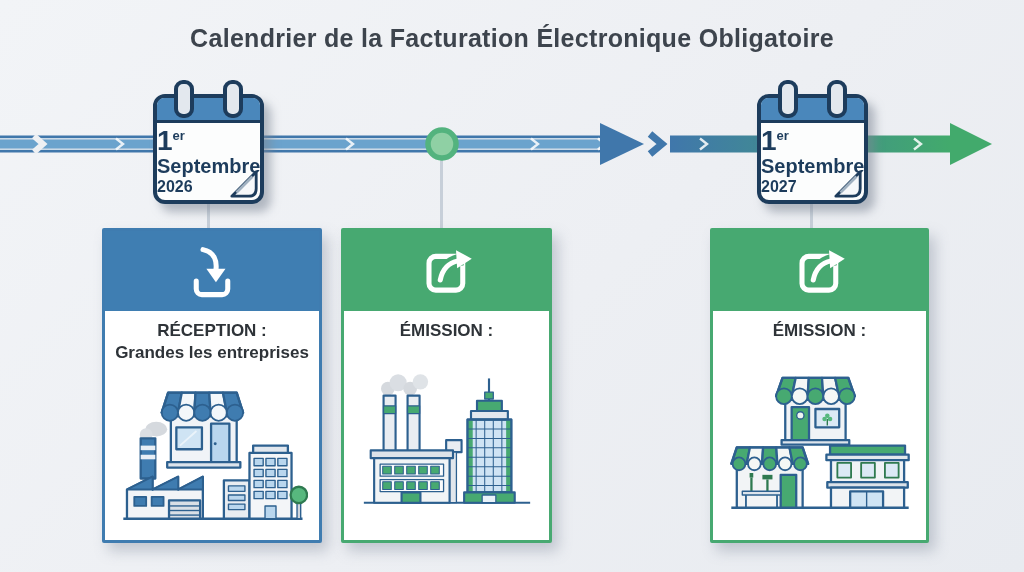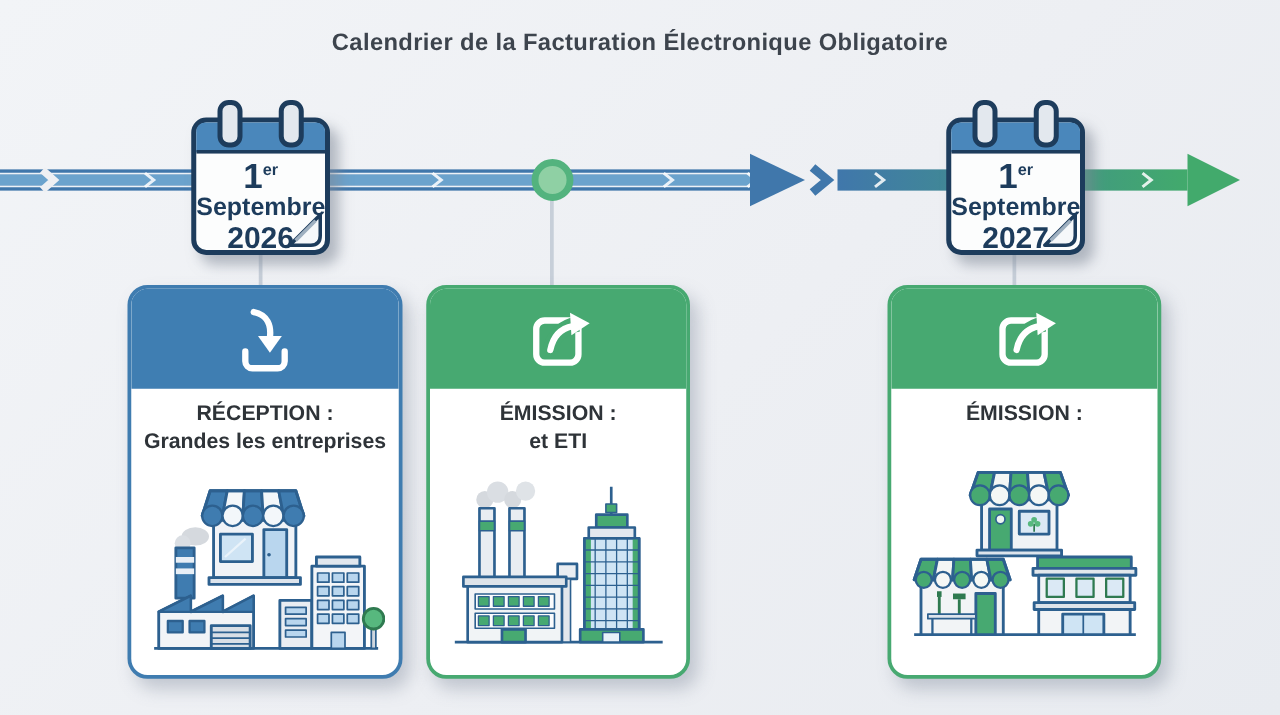--- a/index.html
+++ b/index.html
@@ -2,49 +2,49 @@
 <html><head>
 <meta charset="utf-8">
 <style>
   html,body{margin:0;padding:0;}
   body{font-family:"Liberation Sans","DejaVu Sans",sans-serif;}
   .stage{position:relative;width:1024px;height:572px;overflow:hidden;
          background:linear-gradient(135deg,#f2f4f7 0%,#edeff3 55%,#e8ebf0 100%);}
 
   
   .title{position:absolute;top:24px;left:0;width:100%;text-align:center;
-         font-size:19px;font-weight:600;color:#3d444d;letter-spacing:.3px;}
+         font-size:25px;font-weight:600;color:#3d444d;letter-spacing:.3px;}
 
   
   .connector{position:absolute;width:3px;background:#c7cfd9;z-index:1;}
   .c1{left:207px;top:198px;height:36px;}
   .c2{left:440px;top:160px;height:74px;}
   .c3{left:810px;top:198px;height:36px;}
 
   .timeline-svg{position:absolute;left:0;top:114px;z-index:1;}
 
   
   .calendar{position:absolute;width:103px;height:102px;background:#fcfdfd;
             border:4px solid #1d3c5c;border-radius:12px;z-index:3;
-            box-shadow:7px 8px 10px rgba(125,135,150,.55);text-align:center;}
+            box-shadow:7px 8px 10px rgba(125,135,150,.55);}
   .cal-1{left:153px;top:94px;}
   .cal-2{left:757px;top:94px;}
   .cal-header{height:22px;background:#4a87bb;border-radius:7px 7px 0 0;
               border-bottom:3px solid #1d3c5c;}
   .ring{position:absolute;top:-18px;width:12px;height:30px;background:#e3e8ee;
         border:4px solid #1d3c5c;border-radius:9px;}
   .ring.left{left:17px;} .ring.right{right:17px;}
   .cal-day{font-size:28px;font-weight:800;color:#1d3c5c;line-height:1;margin-top:4px;}
   .cal-day sup{font-size:13px;font-weight:700;}
   .cal-month{font-size:20px;font-weight:600;color:#1d3c5c;line-height:1.15;}
-  .cal-year{font-size:24px;font-weight:800;color:#1d3c5c;line-height:1.1;}
+  .cal-year{font-size:16px;font-weight:800;color:#1d3c5c;line-height:1.1;}
   .fold{position:absolute;right:1px;bottom:1px;}
 
   
-  .card{position:absolute;top:228px;height:309px;border-radius:16px;background:#fff;
+  .card{position:absolute;top:228px;height:309px;border-radius:2px;background:#fff;
         display:flex;flex-direction:column;overflow:hidden;z-index:2;
         box-shadow:6px 8px 14px rgba(110,120,140,.35);}
   .card-1{left:102px;width:214px;border:3px solid #3f7cb0;}
   .card-2{left:341px;width:205px;border:3px solid #47a971;}
   .card-3{left:710px;width:213px;border:3px solid #47a971;}
   .card-header{height:80px;display:flex;align-items:center;justify-content:center;flex:none;}
   .card-1 .card-header{background:#3f7eb2;}
   .card-2 .card-header,.card-3 .card-header{background:#47a971;}
   .card-title{padding-top:9px;text-align:center;font-size:17px;font-weight:700;
               color:#2e3338;line-height:1.3;}
@@ -203,21 +203,20 @@
     <div class="card-header">
       <svg width="54" height="54" viewBox="0 0 48 48">
         <rect x="8" y="11" width="30" height="30" rx="6" fill="none" stroke="#fff" stroke-width="4.5"></rect>
         <path d="M18 32 C20 22 27 15.5 38 13.5" fill="none" stroke="#47a971" stroke-width="11"></path>
         <path d="M18 32 C20 22 26 16.5 34 15" fill="none" stroke="#fff" stroke-width="4.5" stroke-linecap="round"></path>
         <polygon points="32,5.5 46,13 33,21.5" fill="#fff"></polygon>
       </svg>
     </div>
     <div class="card-title">
       <div>ÉMISSION :</div>
-      <div>et ETI</div>
     </div>
     <div class="illus">
       <svg width="180" height="146" viewBox="0 0 210 170">
         <g stroke="#2d608f" stroke-width="2.5" stroke-linejoin="round">
           <line x1="8" y1="157" x2="202" y2="157"></line>
 
           <circle cx="36" cy="24" r="8" fill="#d5d9de" stroke="none"></circle>
           <circle cx="48" cy="17" r="10" fill="#dadee3" stroke="none"></circle>
           <circle cx="62" cy="24" r="8" fill="#d5d9de" stroke="none"></circle>
           <circle cx="74" cy="16" r="9" fill="#dfe3e7" stroke="none"></circle>

